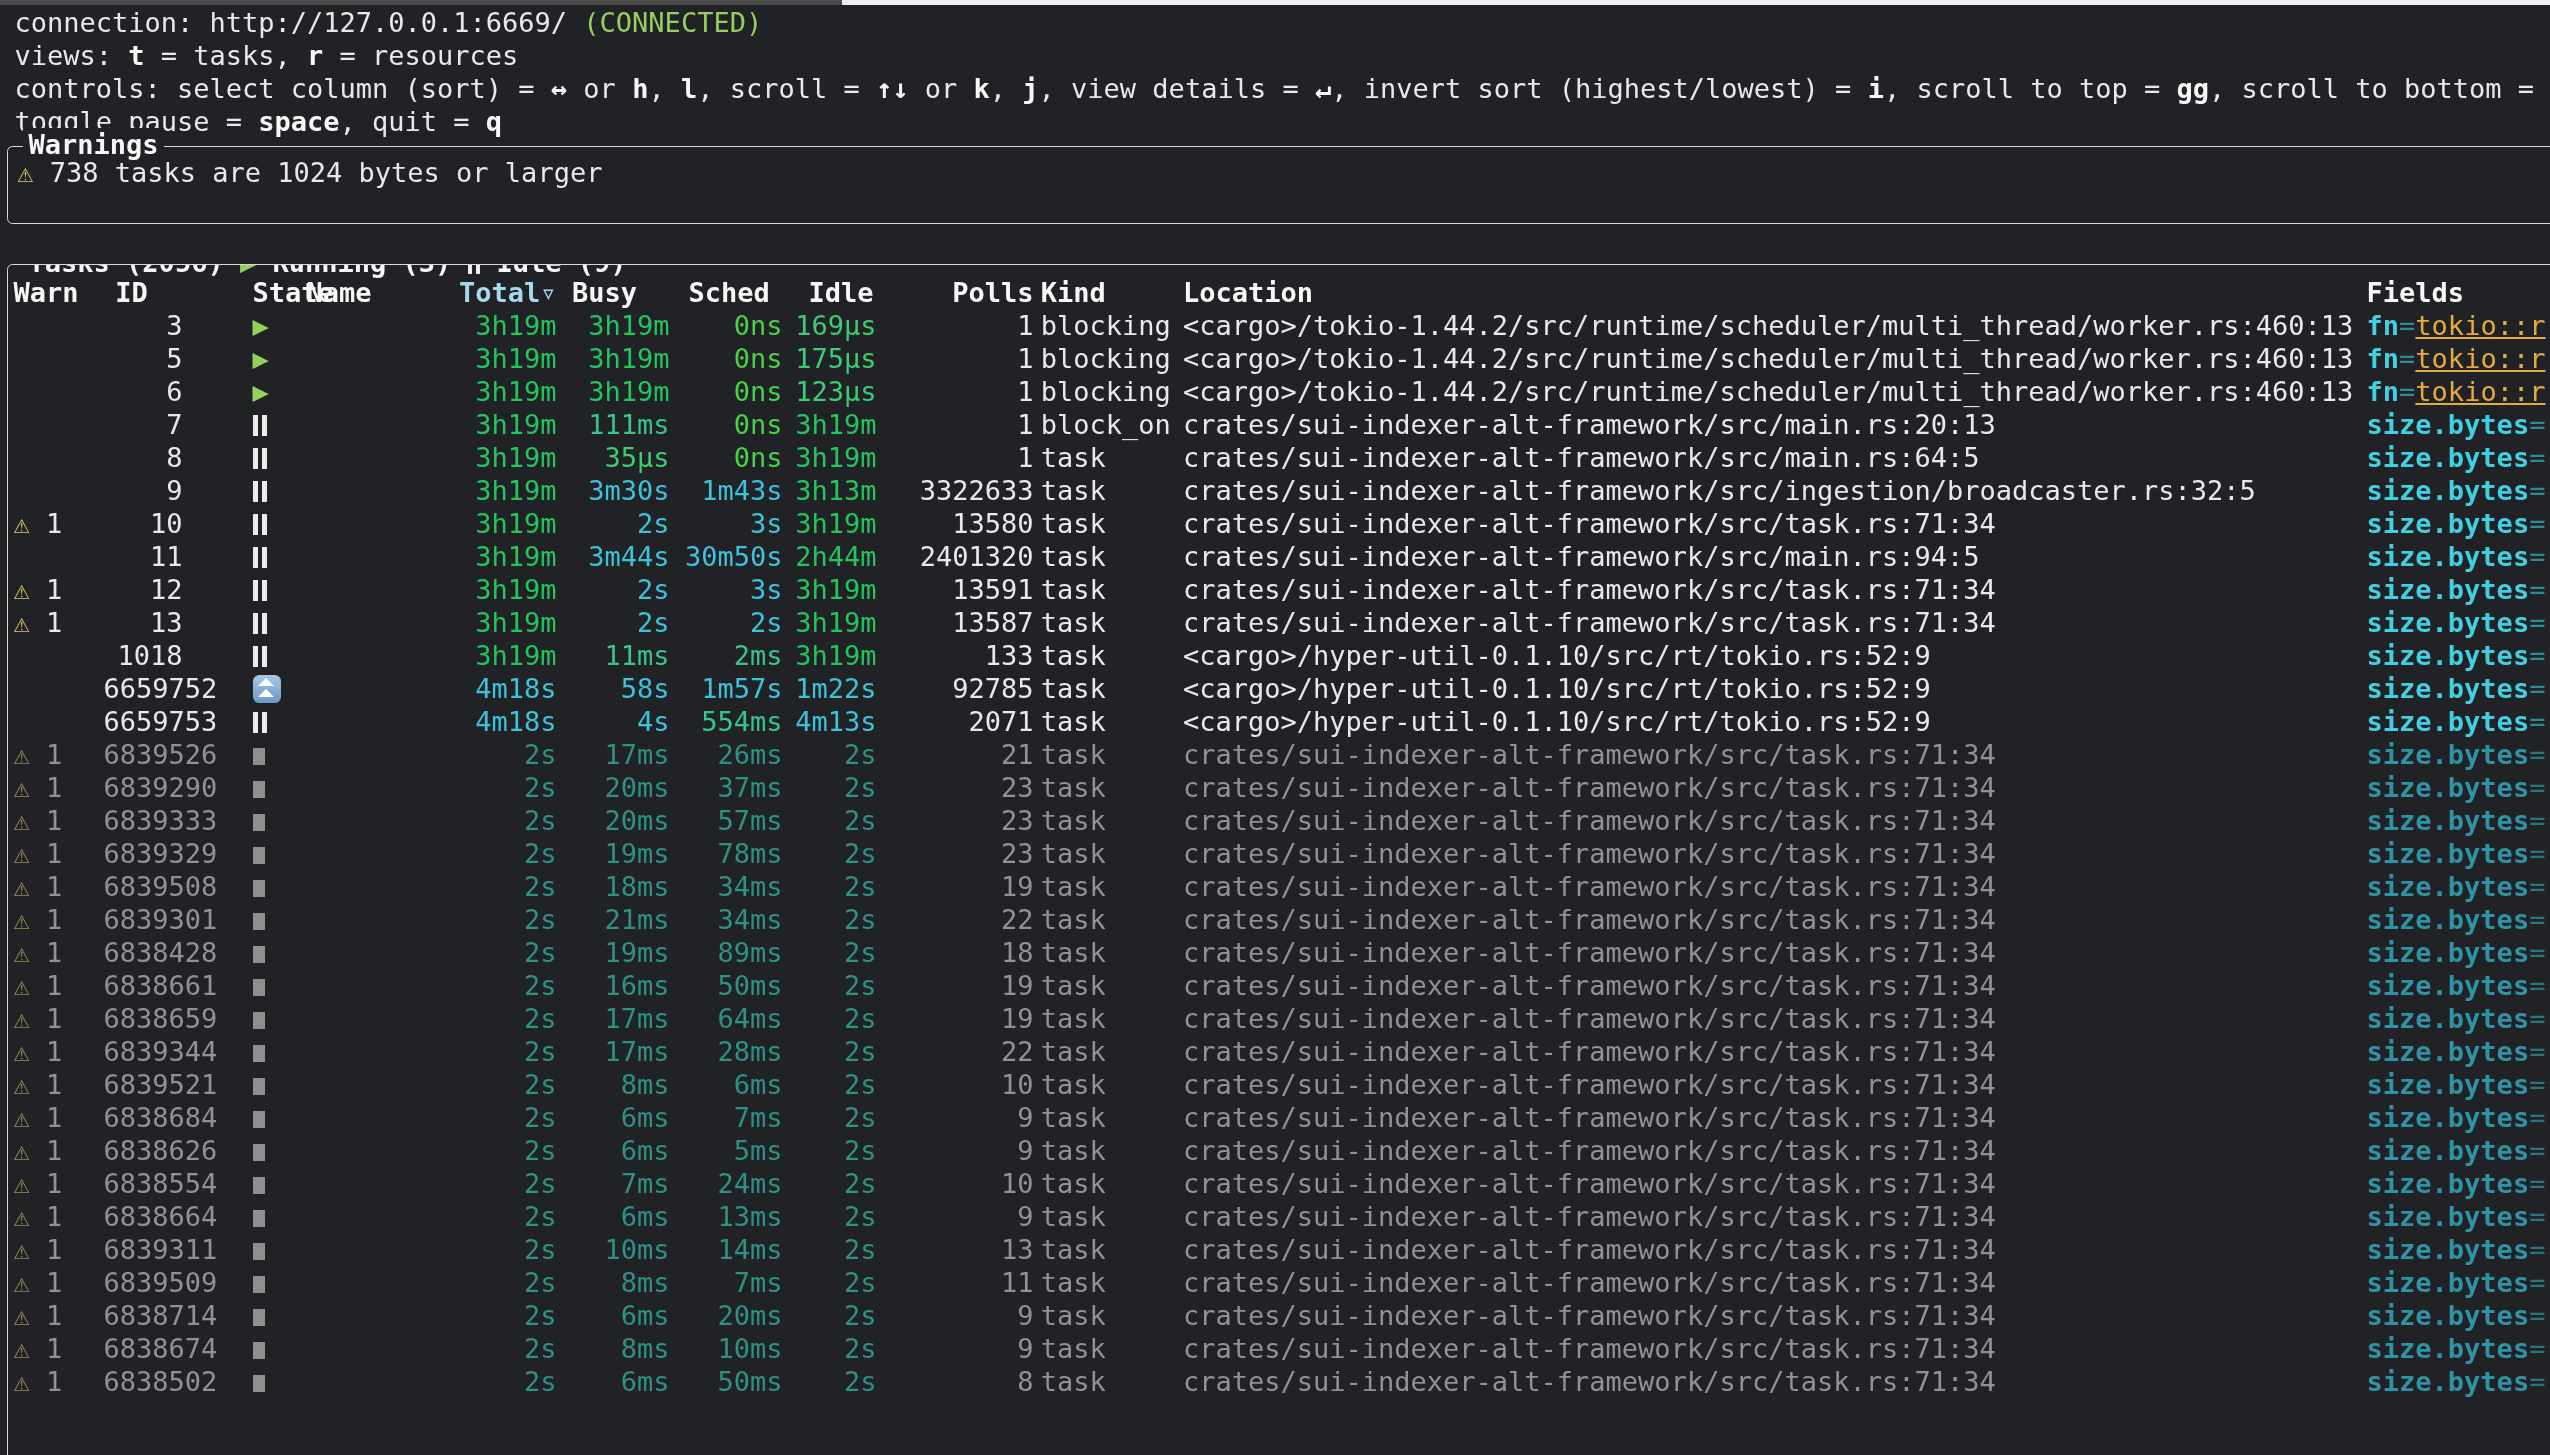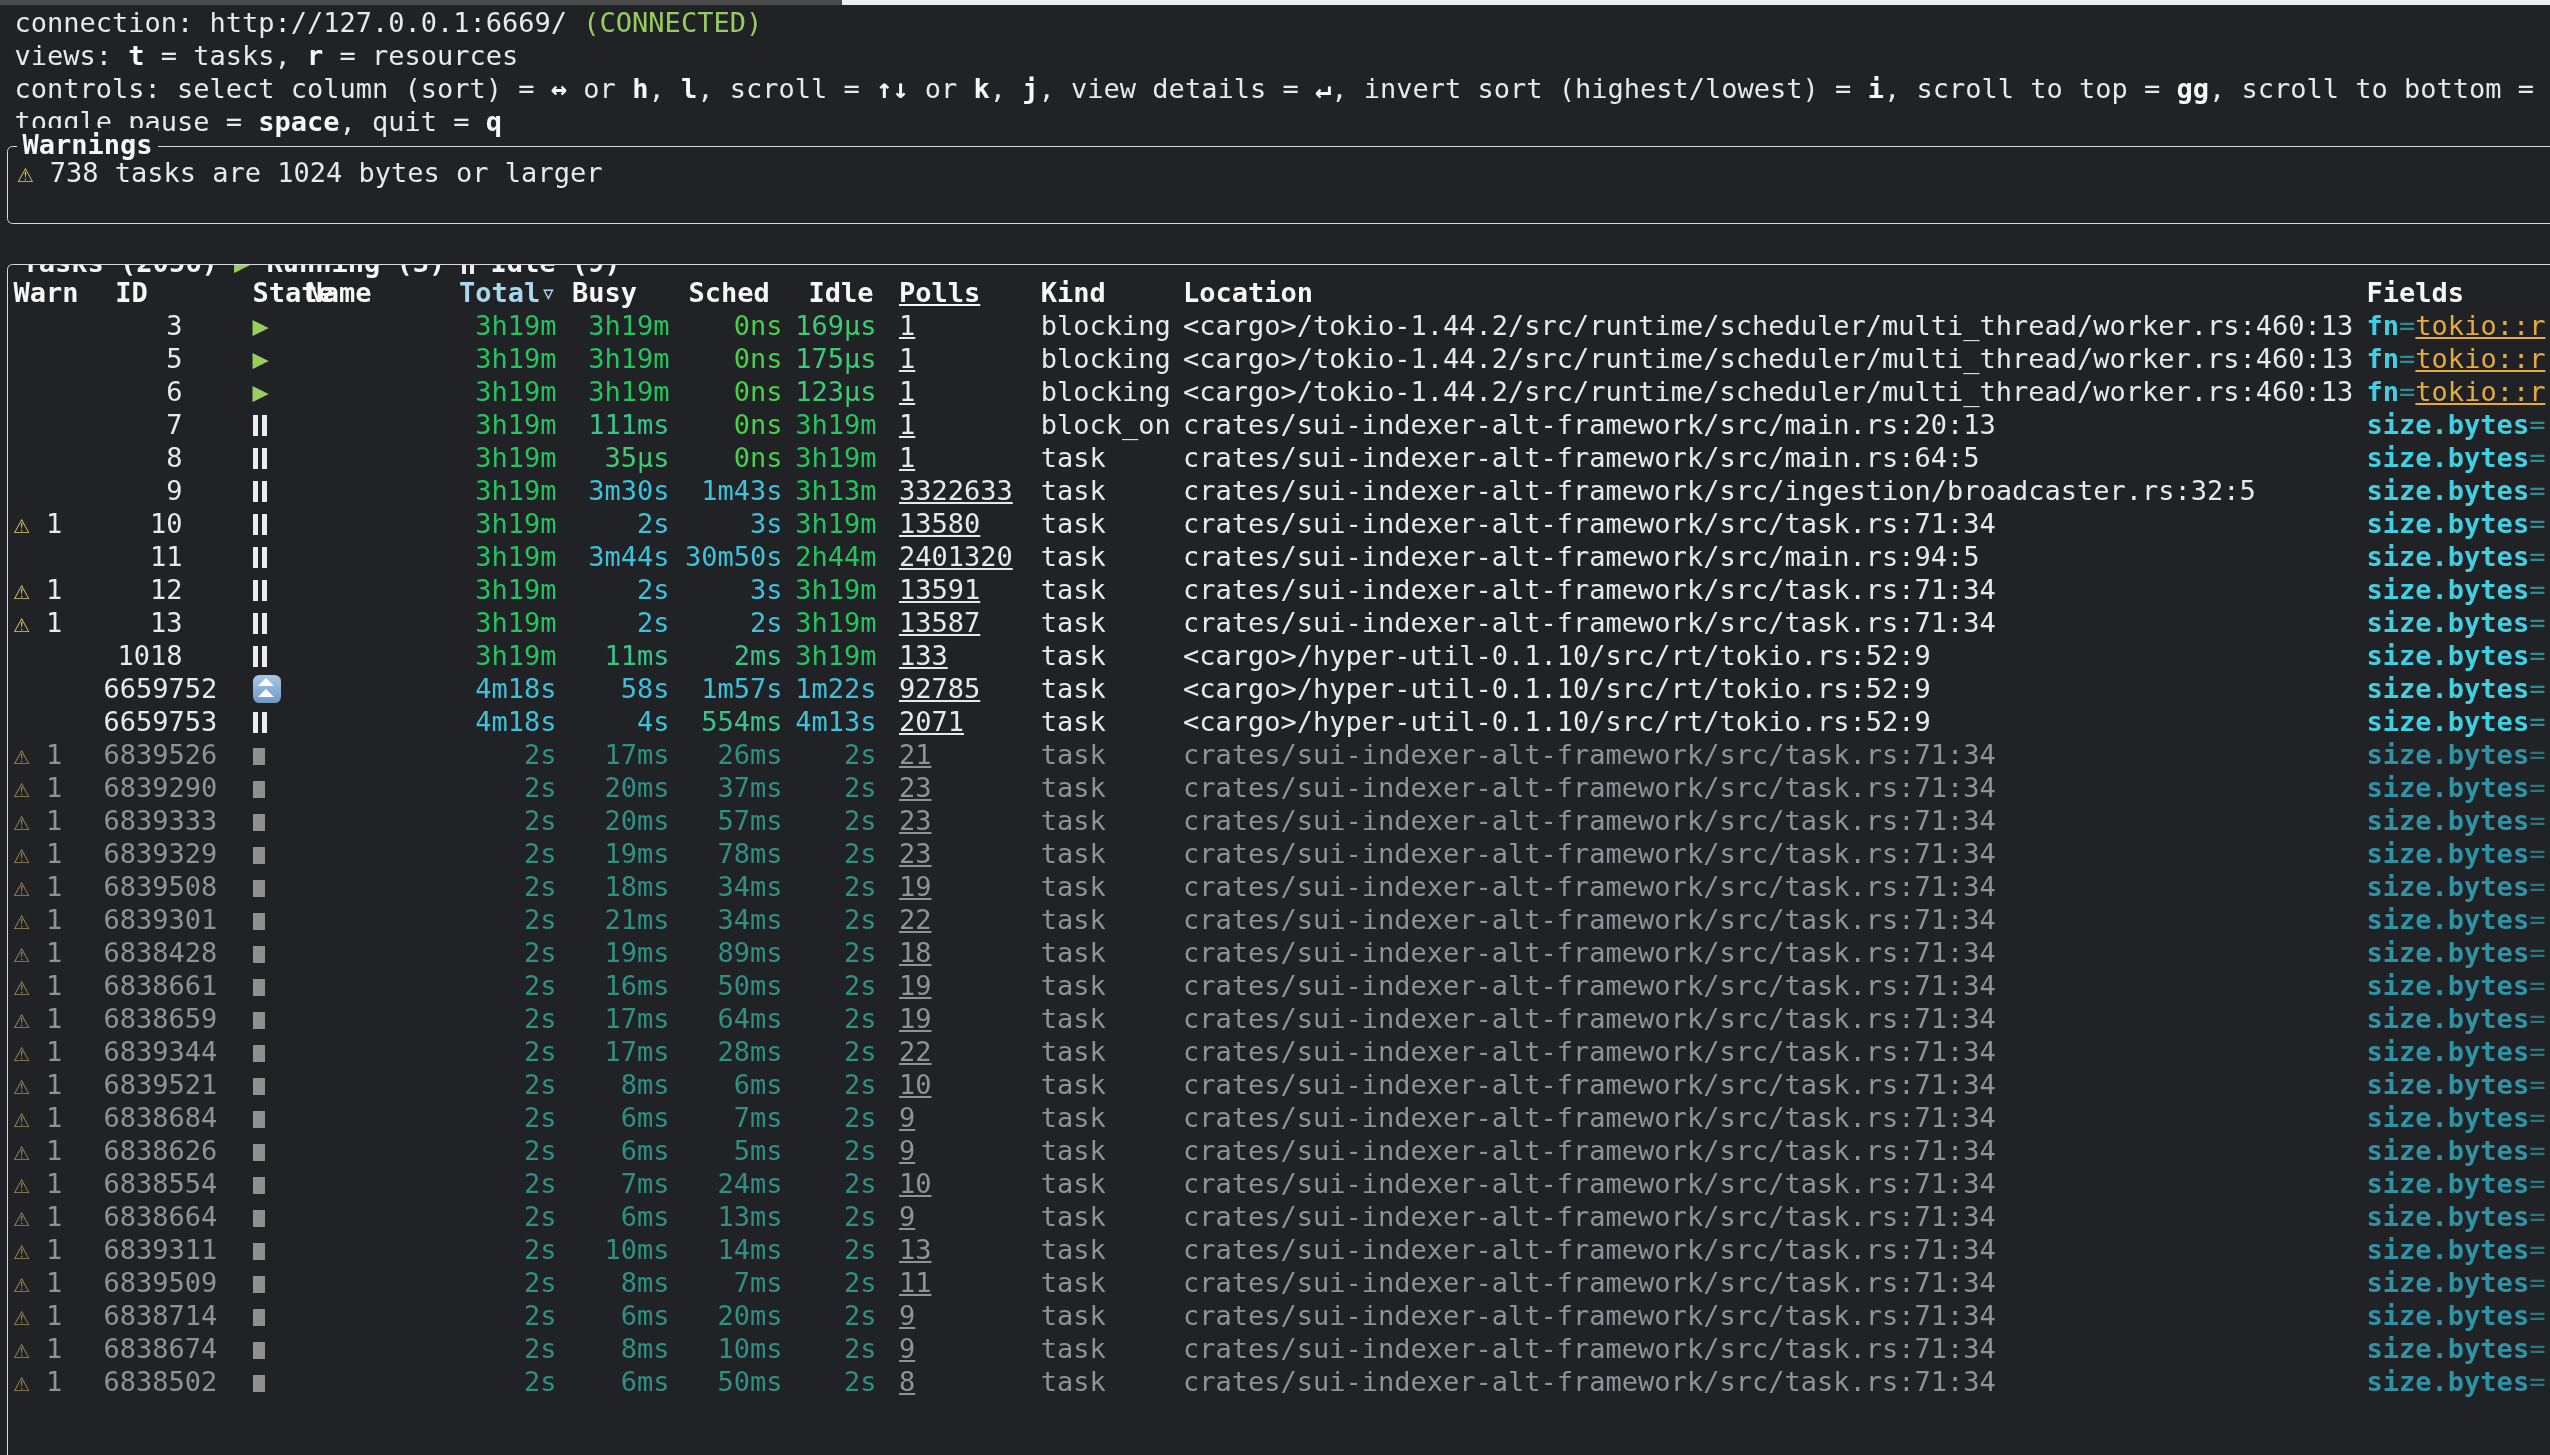--- a/index.html
+++ b/index.html
@@ -13,39 +13,39 @@
   .topstrip .tleft  { position:absolute; left:0; top:0; width:842px; height:4.5px; background:#4b4b4b; }
   .topstrip .tright { position:absolute; left:842px; top:0; right:0; height:4.5px; background:#ededed; }
 
   .hdrlines { padding:6.3px 0 0 14.4px; }
   .hline { white-space:nowrap; height:33px; overflow:hidden; }
   .b { font-weight:bold; color:#f7f7f7; }
   .connected { font-weight:normal; color:#96ce5f;margin-top:22px; }
 
   .panel { position:relative; border:1.8px solid #d9d9d9; border-radius:5.4px;
            margin-left:7.2px; width:2556px; background:transparent; }
-  .panel-title { position:absolute; top:-19px; left:9px; background:#212226;
+  .panel-title { position:absolute; top:-19px; left:15px; background:#212226;
                  padding:0 5.4px; white-space:nowrap; font-weight:bold; color:#f7f7f7; }
   .warn-panel { margin-top:8px; height:78px; }
   .warn-item { padding:9px 0 0 9px; white-space:nowrap; }
   .warn-tri { color:#dcc368; }
   .tasks-panel { margin-top:40px; height:1207px; overflow:hidden; }
   .tbl { padding-top:10.8px; }
 
   .trow { display:flex; height:33px; white-space:nowrap; padding-left:5.4px; align-items:center; }
   .cell { flex:none; overflow:visible; white-space:nowrap; }
   .c-warn  { width:90px; }
   .c-id    { width:79px;  text-align:right; }
   .c-state { width:108px; padding-left:70px; }
   .c-name  { width:81px;text-align:right; }
   .c-total { width:185px; text-align:right; }
   .c-busy  { width:113px; text-align:right; }
   .c-sched { width:113px; text-align:right; }
   .c-idle  { width:94px; text-align:right; }
-  .c-polls { width:157px; padding-left:22.4px; text-align:left;text-decoration:underline; }
+  .c-polls { width:157px; padding-left:22.4px; text-align:right; }
   .c-kind  { width:144px; padding-left:7.2px; }
   .c-loc   { width:1165px; padding-left:5.4px; }
   .c-fields{ flex:1 1 auto; padding-left:24px; overflow:hidden; }
 
   .hrow .cell { font-weight:bold; color:#f7f7f7; }
   .hrow .c-id    { text-align:left; padding-left:11.7px; }
   .hrow .c-total { text-align:right; color:#a6d9ee; }
   .hrow .c-busy  { text-align:left; padding-left:15.3px; }
   .hrow .c-sched { text-align:left; padding-left:19px; }
   .hrow .c-idle  { text-align:left; padding-left:26px; }

